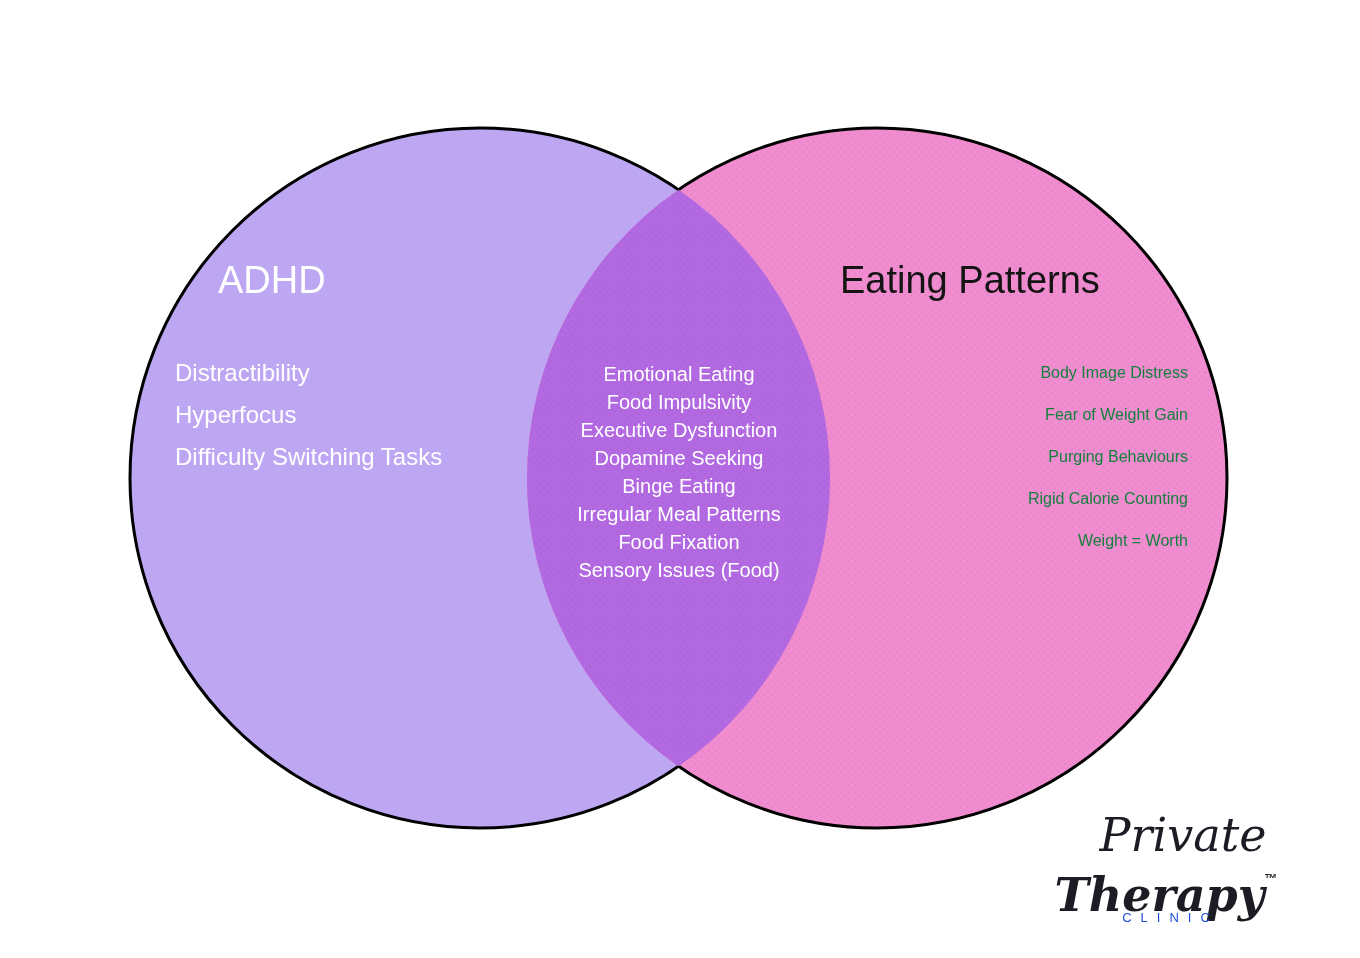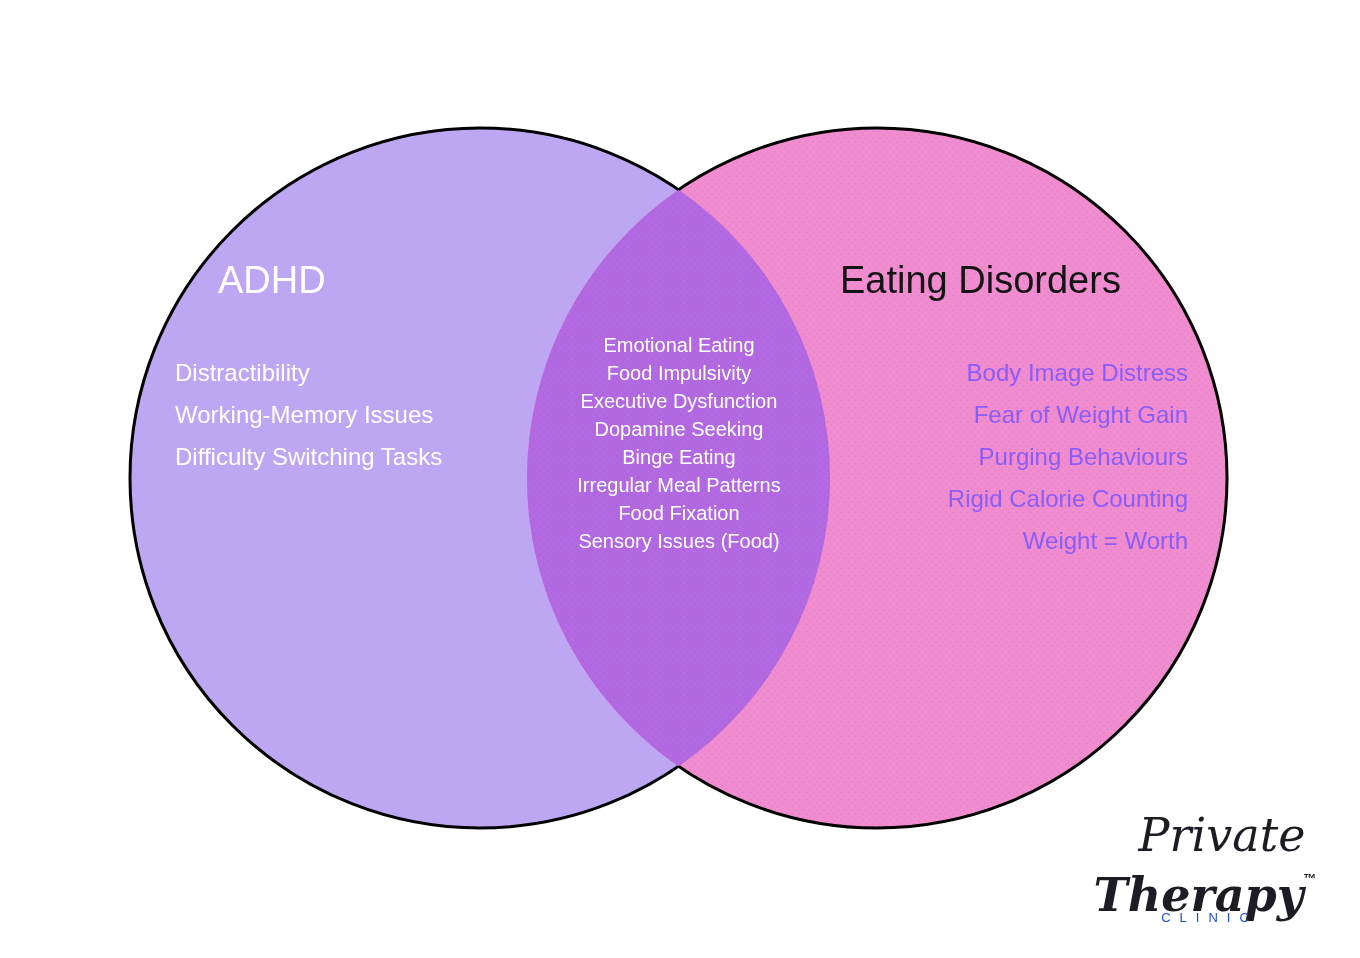--- a/index.html
+++ b/index.html
@@ -8,25 +8,25 @@
     overflow:hidden; font-family:"Liberation Sans", sans-serif;
   }
   .venn-svg { position:absolute; left:0; top:0; }
 
   .circle-title { position:absolute; font-size:38px; line-height:40px; white-space:nowrap; }
   .title-left  { left:218px; top:260px; color:#ffffff; }
   .title-right { left:840px; top:260px; color:#141414; }
 
   .trait-list { position:absolute; white-space:nowrap; }
   .list-left  { left:175px;  top:352px; font-size:24px; line-height:42px; color:#ffffff; text-align:left; }
-  .list-right { right:172px; top:352px; font-size:24px; line-height:42px; color:#8b5cf6; text-align:right; }
-  .list-center{ left:508px;  top:331px; width:342px; font-size:20px; line-height:28px; color:#ffffff; text-align:center; }
+  .list-right { right:172px; top:352px; font-size:16px; line-height:42px; color:#15803d; text-align:right; }
+  .list-center{ left:508px;  top:360px; width:342px; font-size:20px; line-height:28px; color:#ffffff; text-align:center; }
   .trait-list .li { display:block; }
 
-  .logo { position:absolute; left:1072px; top:812px; width:266px; text-align:center; color:#1c1c24; }
+  .logo { position:absolute; left:1033px; top:812px; width:266px; text-align:center; color:#1c1c24; }
   .logo-line { font-family:"DejaVu Serif", serif; font-style:italic; font-size:46px; line-height:46px; white-space:nowrap; }
   .logo-line1 { padding-left:34px; }
   .logo-line2 { margin-top:-2px;font-weight:bold; }
   .tm { font-size:13px; font-family:"Liberation Sans", sans-serif; font-style:normal; vertical-align:28px; letter-spacing:0; }
   .logo-clinic { font-size:13px; letter-spacing:9px; padding-left:9px; margin-top:-8px; color:#1d4ed8; }
 </style>
 </head>
 <body>
 
 <div class="page">
@@ -53,25 +53,25 @@
 
     <path d="M 678.5 189.7 A 350 350 0 0 1 678.5 766.3 A 350 350 0 0 1 678.5 189.7 Z" fill="#b269e1"></path>
     <path d="M 678.5 189.7 A 350 350 0 0 1 678.5 766.3 A 350 350 0 0 1 678.5 189.7 Z" fill="url(#dots)"></path>
 
     <circle cx="480" cy="478" r="350" fill="none" stroke-width="3" mask="url(#out-right)" stroke="#000000"></circle>
     <circle cx="877" cy="478" r="350" fill="none" stroke-width="3" mask="url(#out-left)" stroke="#000000"></circle>
   </svg>
 
   <div class="circle-title title-left">ADHD</div>
 
-  <div class="circle-title title-right">Eating Disorders</div>
+  <div class="circle-title title-right">Eating Patterns</div>
 
   <div class="trait-list list-left">
       <span class="li">Distractibility</span>
-      <span class="li">Working-Memory Issues</span>
+      <span class="li">Hyperfocus</span>
       <span class="li">Difficulty Switching Tasks</span>
     </div>
 
   <div class="trait-list list-center">
       <span class="li">Emotional Eating</span>
       <span class="li">Food Impulsivity</span>
       <span class="li">Executive Dysfunction</span>
       <span class="li">Dopamine Seeking</span>
       <span class="li">Binge Eating</span>
       <span class="li">Irregular Meal Patterns</span>

